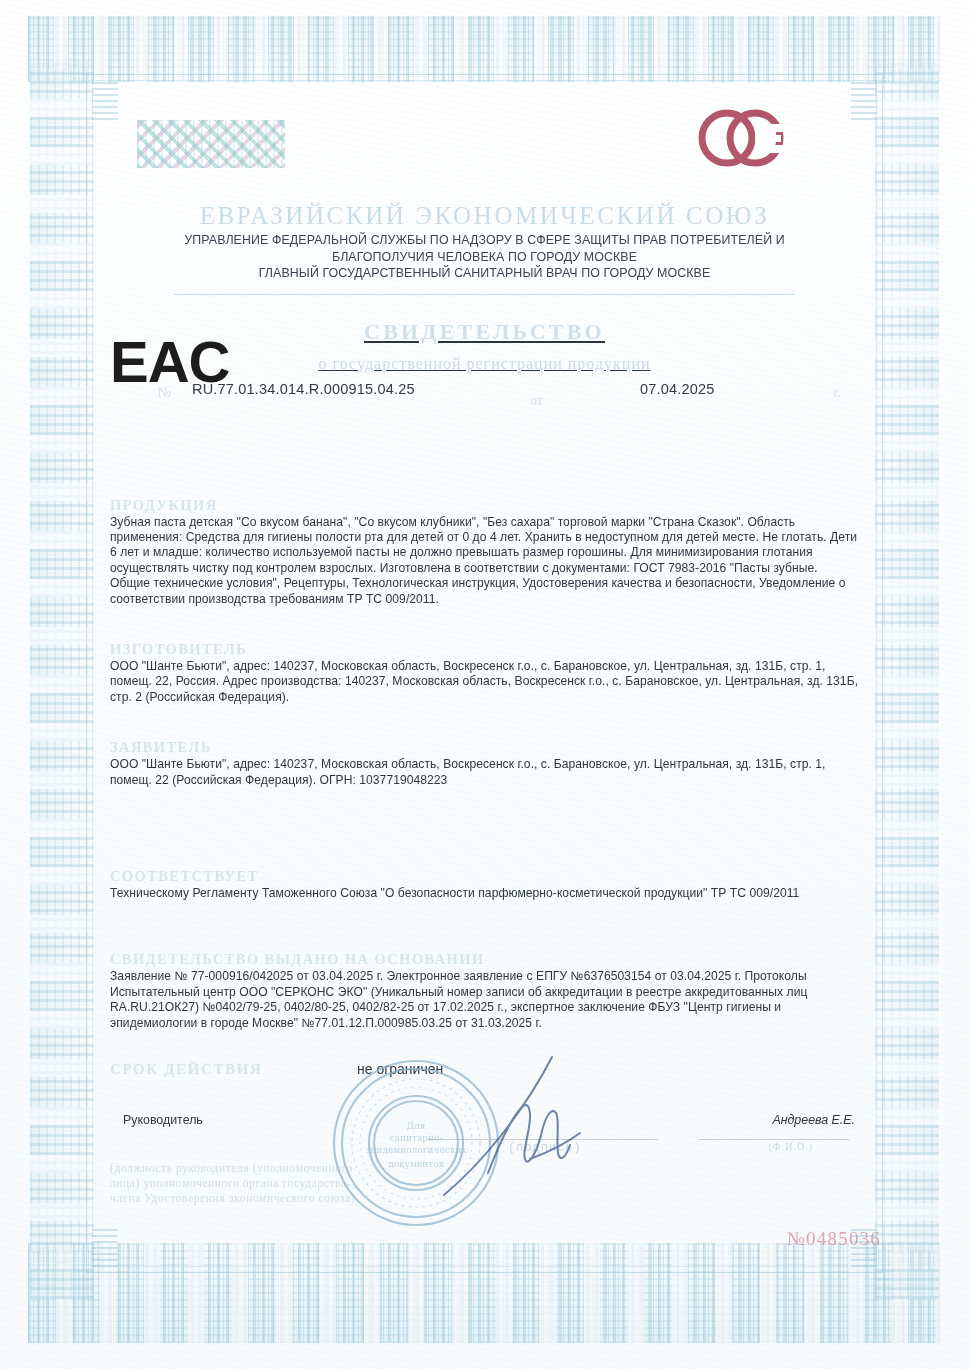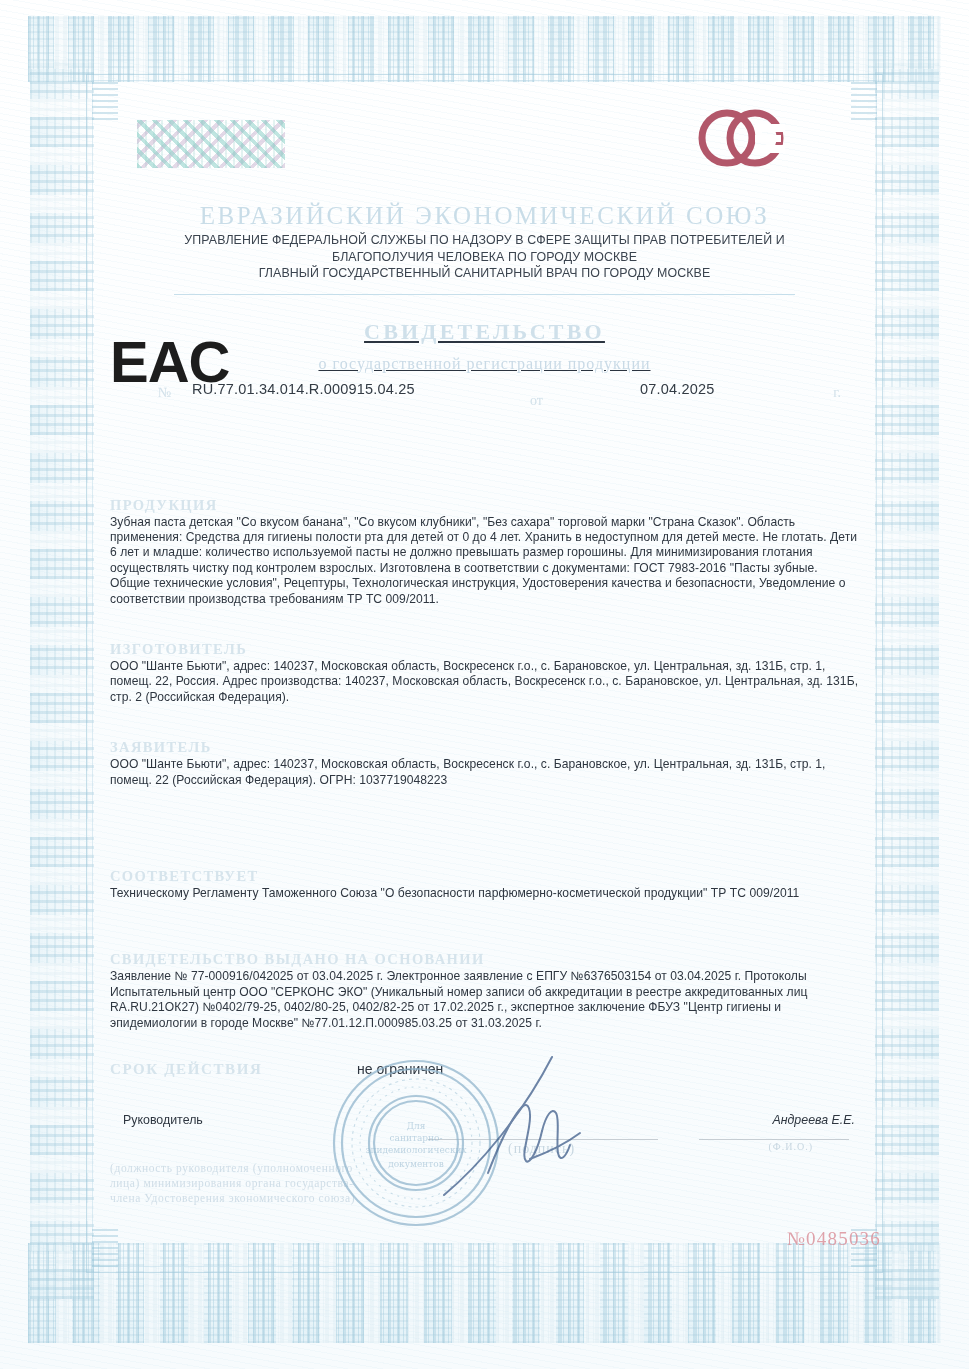--- a/index.html
+++ b/index.html
@@ -219,22 +219,22 @@
   #sign-name{
     position:absolute;right:4px;top:8px;font-size:12.4px;color:#2e3640;font-style:italic;
   }
   #sign-rule-a{
     position:absolute;left:318px;width:230px;top:34px;height:1px;background:rgba(150,160,170,.5);
   }
   #sign-rule-b{
     position:absolute;right:10px;width:150px;top:34px;height:1px;background:rgba(150,160,170,.5);
   }
   #cap-sign{
-    position:absolute;left:398px;top:36px;font-size:14px;color:#c8d7e1;
-    font-family:Liberation Serif, serif;letter-spacing:1px;
+    position:absolute;left:398px;top:36px;font-size:12px;color:#c8d7e1;
+    font-family:Liberation Mono, monospace;letter-spacing:1px;
   }
   #cap-fio{
     position:absolute;right:46px;top:36px;font-size:10px;color:#c8d7e1;
     font-family:"Liberation Serif",serif;letter-spacing:1px;margin-left:12px;
   }
   #role-caption{
     margin-top:16px;
     font-family:"Liberation Serif",serif;
     font-size:11.5px;line-height:15px;
     color:#cfdde7;letter-spacing:.6px;
@@ -367,21 +367,21 @@
       <span id="sign-role">Руководитель</span>
       <span id="sign-name">Андреева Е.Е.</span>
       <div id="sign-rule-a"></div>
       <div id="sign-rule-b"></div>
       <span id="cap-sign">(подпись)</span>
       <span id="cap-fio">(Ф.И.О.)</span>
     </div>
 
     <div id="role-caption">
       <div>(должность руководителя (уполномоченного</div>
-      <div>лица) минимизирования органа государства-</div>
+      <div>лица) уполномоченного органа государства-</div>
       <div>члена Удостоверения экономического союза)</div>
     </div>
 
   </div>
 
   <div id="stamp">
     <svg viewBox="0 0 172 172" width="172" height="172" aria-hidden="true">
       <g fill="none" stroke="#8fb4cc" stroke-width="2.2" opacity="0.72">
         <circle cx="86" cy="86" r="82"></circle>
         <circle cx="86" cy="86" r="74"></circle>

